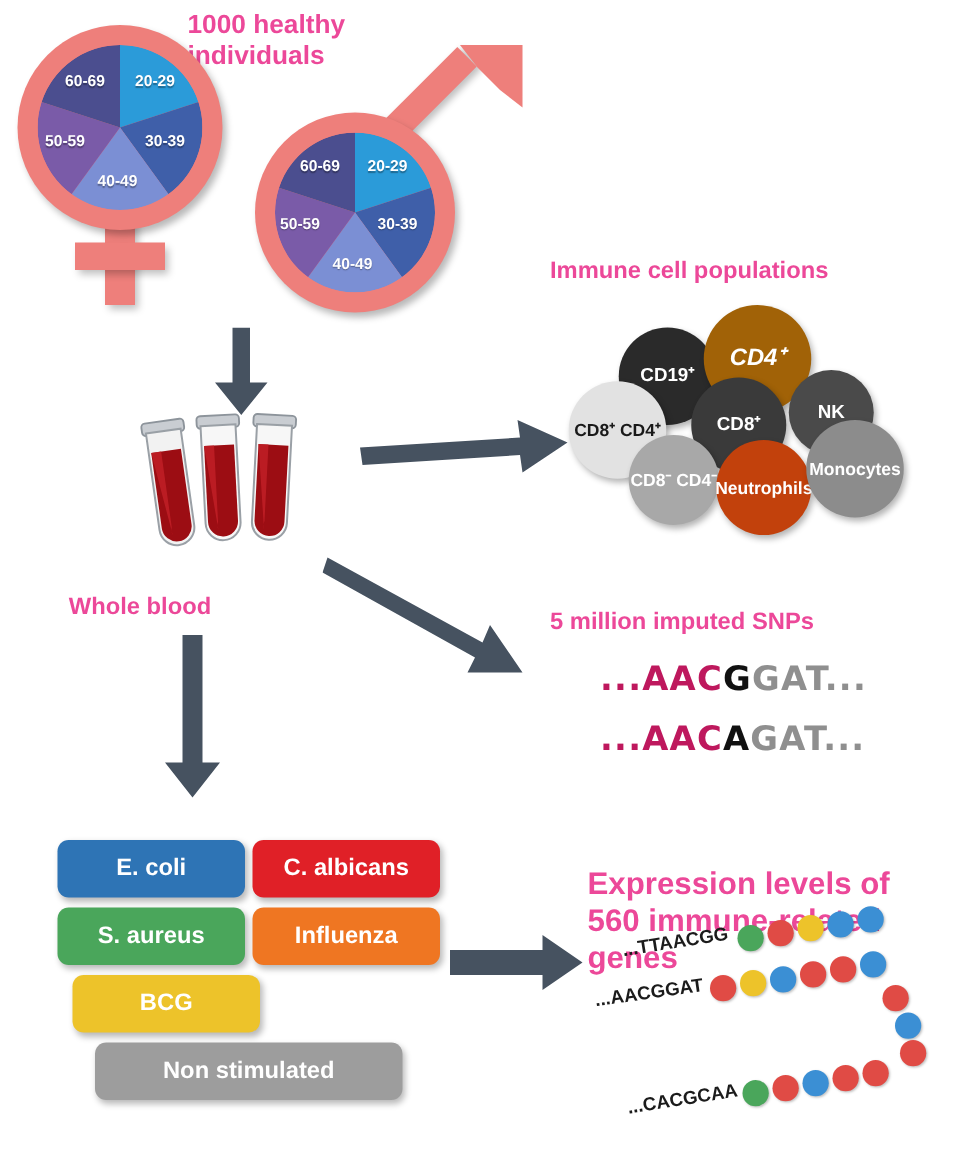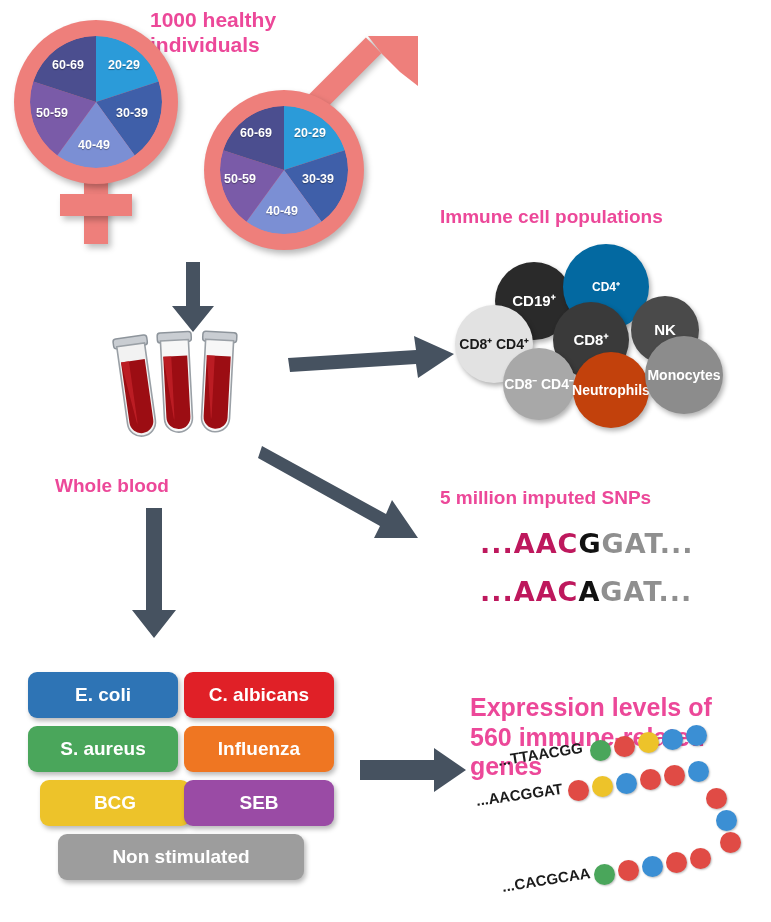--- a/index.html
+++ b/index.html
@@ -89,20 +89,21 @@
   .stim {
     position:absolute;
     border-radius: 9px;
     color:#fff;
     font-weight:bold;
     font-size:19px;
     display:flex;
     align-items:center;
     justify-content:center;
     box-shadow: 2px 3px 5px rgba(0,0,0,0.28);
+    margin-left: 18px;
   }
 
   
   .seq-text {
     position:absolute;
     font-family:"Liberation Sans", sans-serif;
     font-size:15px;
     font-weight:bold;
     color:#1b1b1b;
     white-space:nowrap;
@@ -195,21 +196,21 @@
 </div>
 
 <svg class="arrow" style="left:288px; top:320px;" width="170" height="60" viewBox="0 0 170 60">
   <path d="M0,38 L128,30 L126,16 L166,34 L130,58 L128,44 L2,52 Z" fill="#465260"></path>
 </svg>
 
 <div class="abs" style="left:455px; top:240px; width:300px; height:175px;">
   <div class="cell" style="left:40px; top:22px; width:78px; height:78px; background:#2a2a2a; color:#fff; font-size:15px;">
       <span>CD19⁺</span>
     </div>
-  <div class="cell" style="left:108px; top:4px; width:86px; height:86px; background:#0369a1; color:#fff; font-size:12px;">
+  <div class="cell" style="left:108px; top:4px; width:86px; height:86px; background:#a16207; color:#fff; font-size:19px;font-style:italic;">
       <span>CD4⁺</span>
     </div>
   <div class="cell" style="left:0px; top:65px; width:78px; height:78px; background:#e2e2e2; color:#1a1a1a; font-size:14px;">
       <span>CD8⁺ CD4⁺</span>
     </div>
   <div class="cell" style="left:98px; top:62px; width:76px; height:76px; background:#3a3a3a; color:#fff; font-size:15px;">
       <span>CD8⁺</span>
     </div>
   <div class="cell" style="left:176px; top:56px; width:68px; height:68px; background:#4a4a4a; color:#fff; font-size:15px;">
       <span>NK</span>
@@ -251,23 +252,20 @@
     </div>
   <div class="stim" style="left:0px; top:54px; width:150px; height:46px; background:#4aa65b;">
       <span>S. aureus</span>
     </div>
   <div class="stim" style="left:156px; top:54px; width:150px; height:46px; background:#ef7622;">
       <span>Influenza</span>
     </div>
   <div class="stim" style="left:12px; top:108px; width:150px; height:46px; background:#edc32a;">
       <span>BCG</span>
     </div>
-  <div class="stim" style="left:156px; top:108px; width:150px; height:46px; background:#9a4ba5;">
-      <span>SEB</span>
-    </div>
   <div class="stim" style="left:30px; top:162px; width:246px; height:46px; background:#9d9d9d;">
       <span>Non stimulated</span>
     </div>
 </div>
 
 <svg class="arrow" style="left:360px; top:748px;" width="110" height="46" viewBox="0 0 110 46">
   <path d="M0,12 L74,12 L74,0 L106,22 L74,44 L74,32 L0,32 Z" fill="#465260"></path>
 </svg>
 
 <div class="abs" style="left:468px; top:718px; width:300px; height:190px;">

